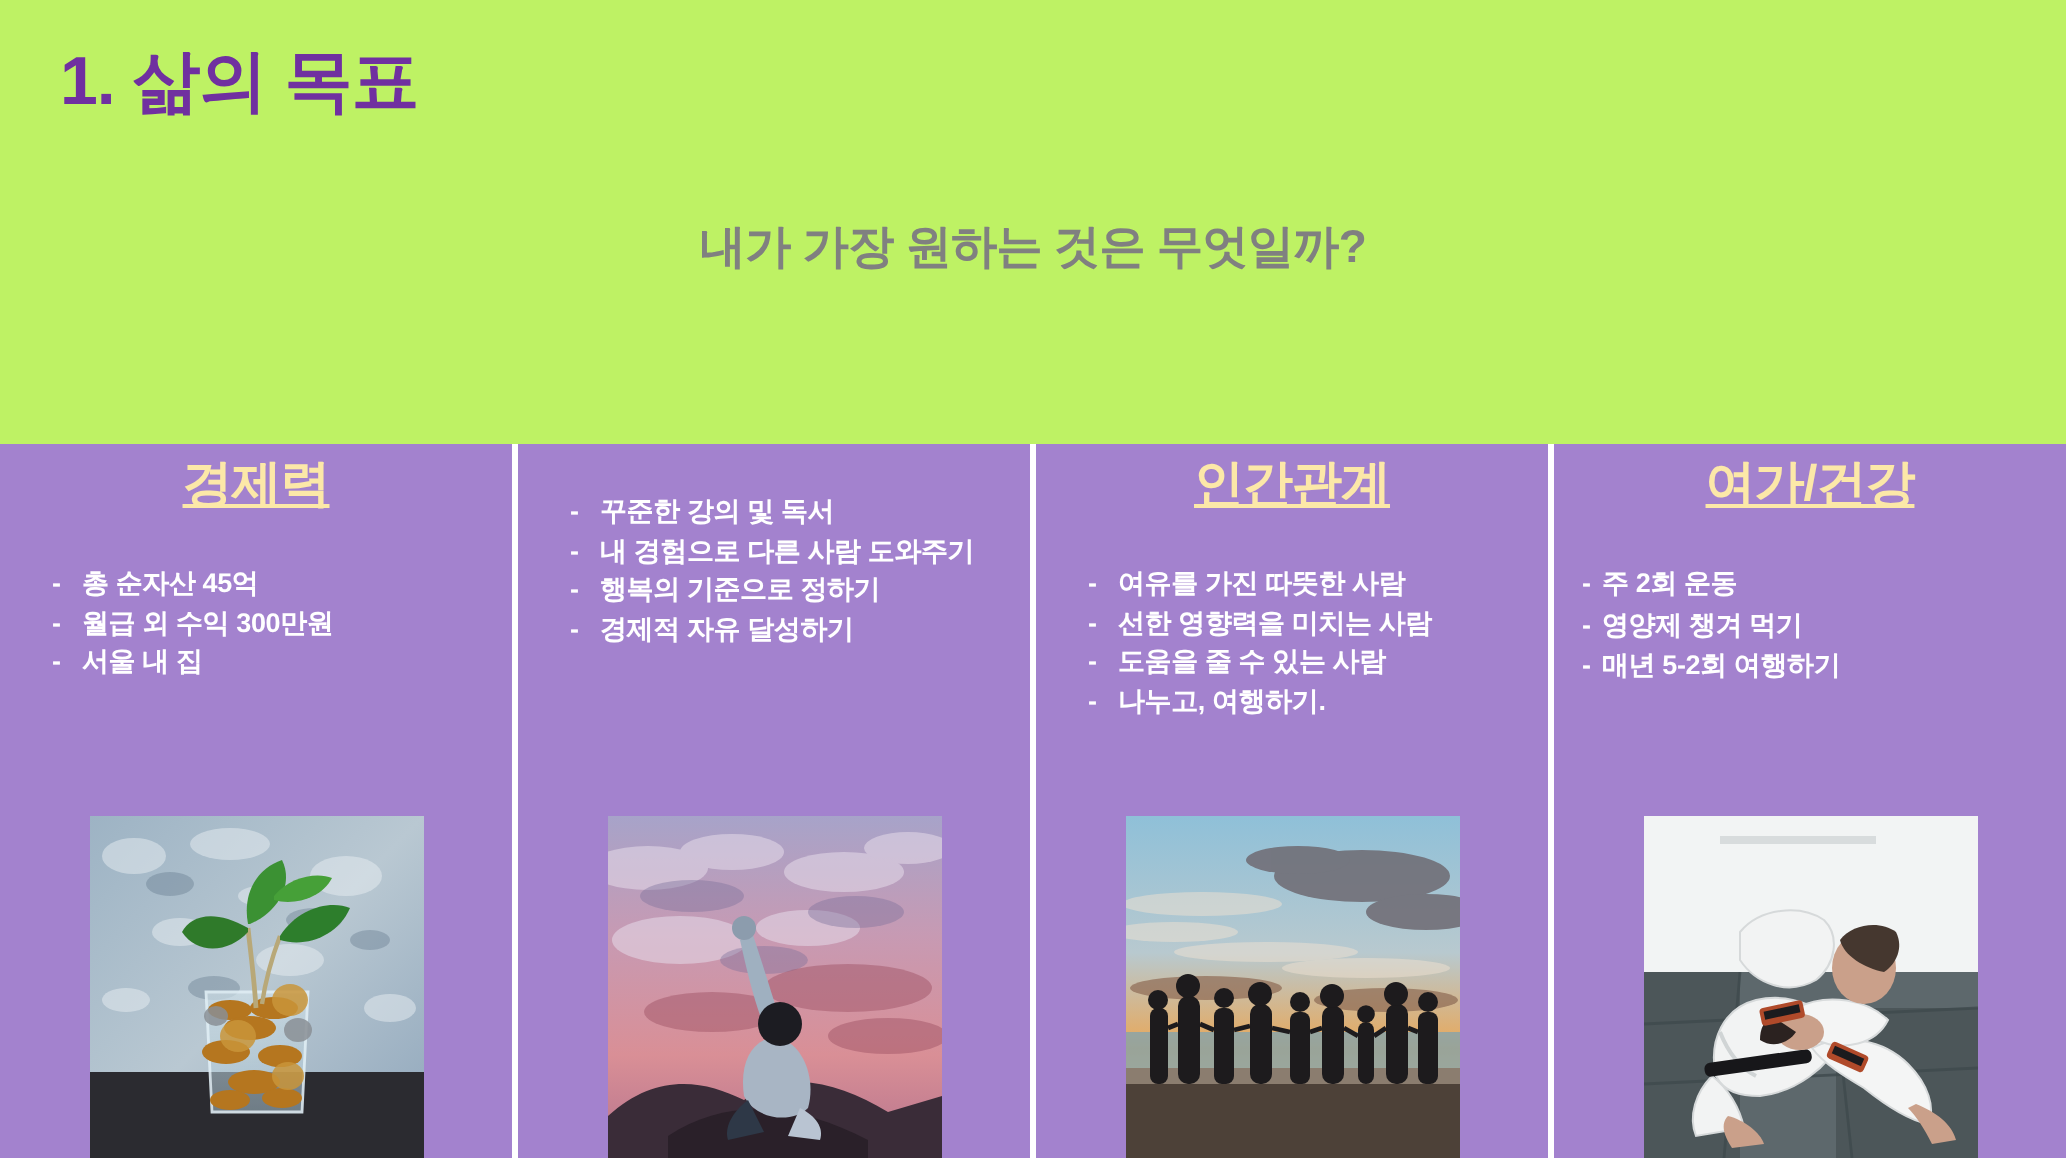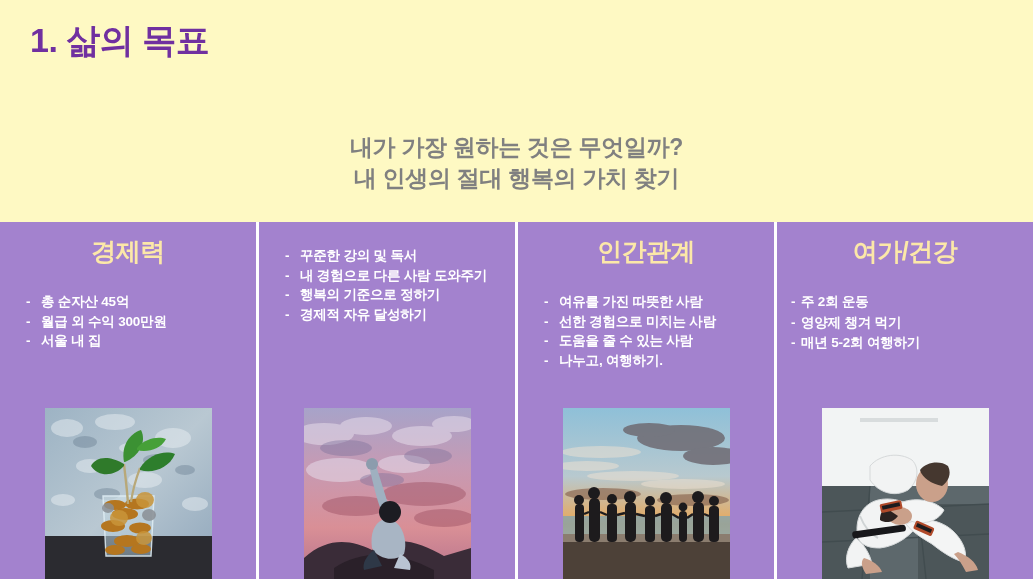--- a/index.html
+++ b/index.html
@@ -2,55 +2,55 @@
 <html><head>
 <meta charset="utf-8">
 <style>
   * { margin:0; padding:0; box-sizing:border-box; }
   html, body {
     width:1033px; height:579px;
     background:#ffffff;
     font-family:"Liberation Sans", "DejaVu Sans", sans-serif;
     overflow:hidden;
   }
-  .slide { position:relative; width:1033px; height:423px; background:#fef9c3; }
+  .slide { position:relative; width:1033px; height:423px; background:#bef264; }
 
   
   .slide-title {
     position:absolute; left:30px; top:18px;
     font-size:34px; font-weight:bold;
     color:#7030A0; letter-spacing:-0.5px;
     white-space:nowrap;
   }
 
   
   .subtitle {
     position:absolute; left:0; top:108px; width:1033px;
     text-align:center;
     color:#808080; font-size:23px; font-weight:bold;
-    line-height:31px; letter-spacing:-0.3px;margin-top:24px;
+    line-height:31px; letter-spacing:-0.3px;
   }
   .subtitle .sub-line { display:block; }
 
   
   .band {
     position:absolute; left:0; top:222px;
     width:1033px; height:357px;
     display:flex; gap:3px; background:#ffffff;
   }
   .col {
     position:relative; flex:1 1 0;
     background:#A382CE;
     display:flex; flex-direction:column; align-items:center;
   }
   .col-title {
-    margin-top:13px;
+    margin-top:3px;
     font-size:25px; font-weight:bold;
     color:#FCE8A8; letter-spacing:-0.5px;
-    text-align:center; white-space:nowrap;
+    text-align:center; white-space:nowrap;text-decoration:underline;
   }
   .bullets {
     margin-top:24px; width:100%;
     padding-left:26px; padding-right:8px;
     color:#ffffff; font-size:13.5px; font-weight:bold;
     line-height:19.5px; letter-spacing:-0.2px;
   }
   .bullets.tight { padding-left:14px; line-height:20.5px; }
   .bullet { display:flex; white-space:nowrap; }
   .bullet .dash { width:15px; flex:0 0 15px; }
@@ -71,21 +71,20 @@
 </style>
 </head>
 <body>
 
 <div class="slide">
 
   <div class="slide-title">1. 삶의 목표</div>
 
   <div class="subtitle">
     <span class="sub-line">내가 가장 원하는 것은 무엇일까?</span>
-    <span class="sub-line">내 인생의 절대 행복의 가치 찾기</span>
   </div>
 
   <div class="band">
 
     <div class="col">
       <div class="col-title">경제력</div>
       <div class="bullets">
         <div class="bullet">
           <span class="dash">-</span>
           <span class="btxt">총 순자산 45억</span>
@@ -228,21 +227,21 @@
 
     <div class="col">
       <div class="col-title">인간관계</div>
       <div class="bullets">
         <div class="bullet">
           <span class="dash">-</span>
           <span class="btxt">여유를 가진  따뜻한 사람</span>
         </div>
         <div class="bullet">
           <span class="dash">-</span>
-          <span class="btxt">선한 경험으로 미치는 사람</span>
+          <span class="btxt">선한 영향력을 미치는 사람</span>
         </div>
         <div class="bullet">
           <span class="dash">-</span>
           <span class="btxt">도움을 줄 수 있는 사람</span>
         </div>
         <div class="bullet">
           <span class="dash">-</span>
           <span class="btxt">나누고, 여행하기.</span>
         </div>
       </div>

